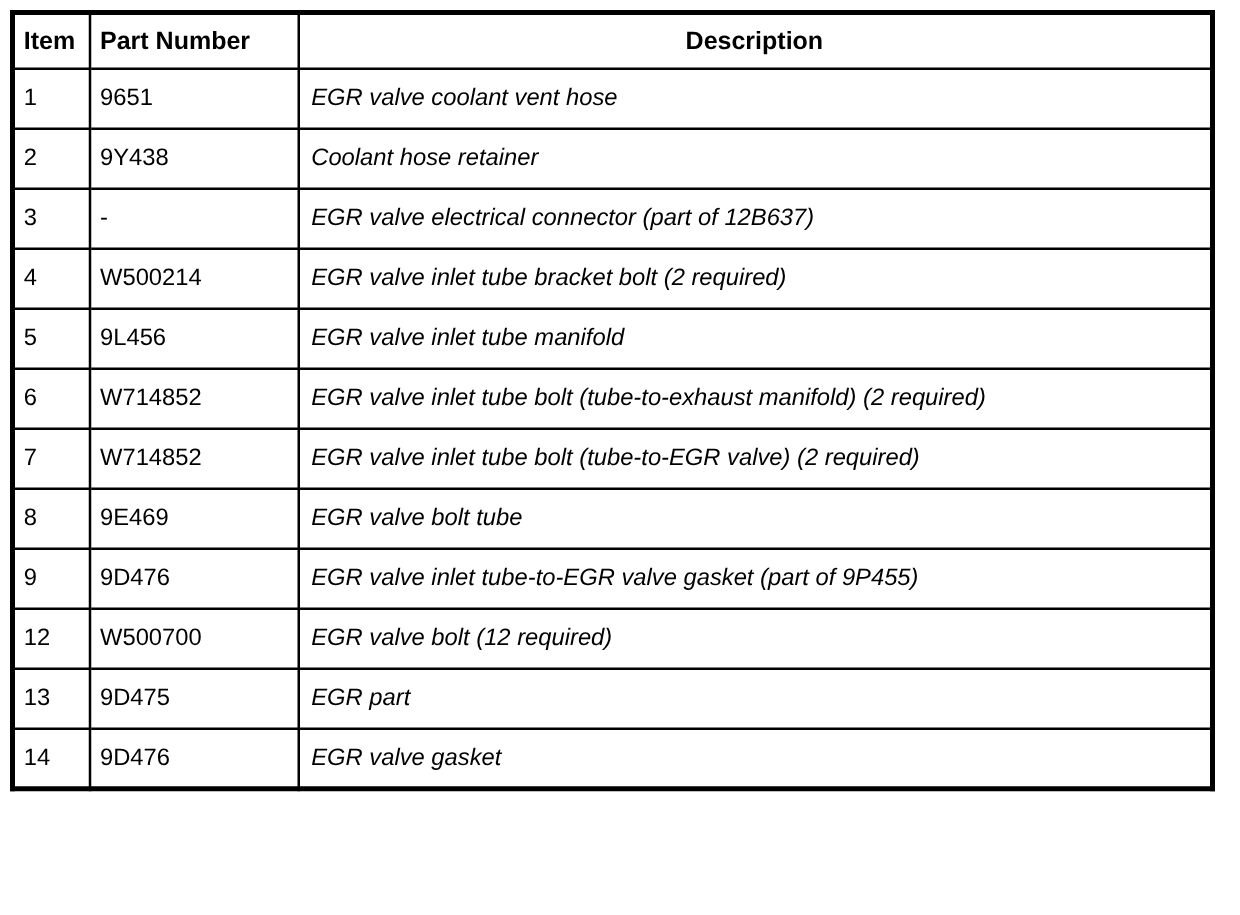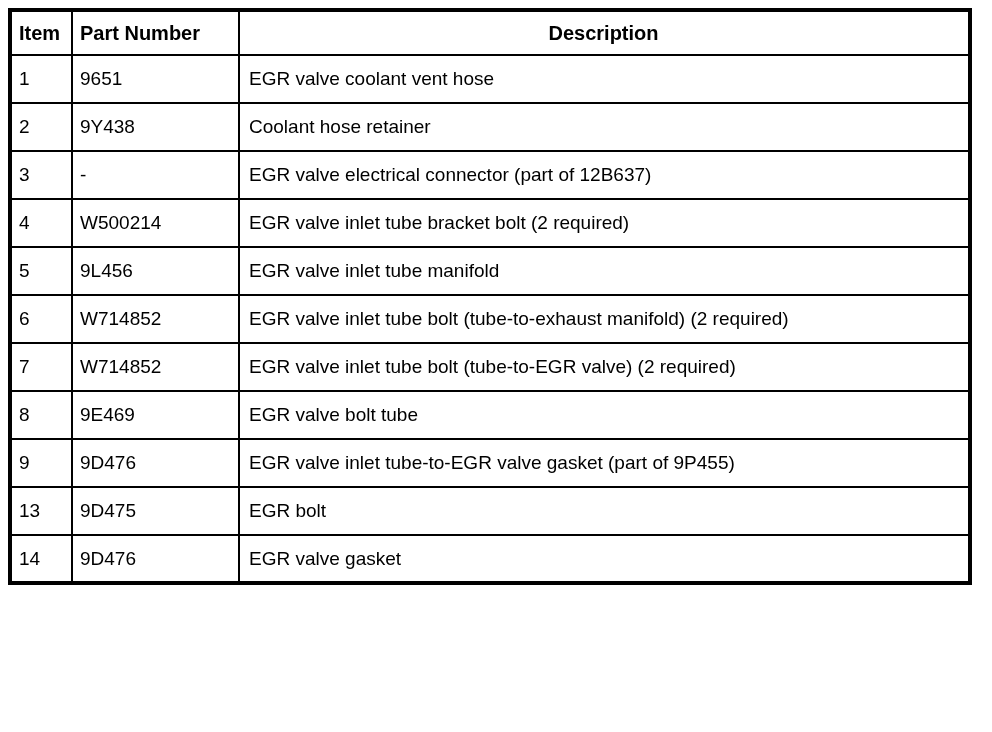--- a/index.html
+++ b/index.html
@@ -49,21 +49,21 @@
   }
   th.th-description {
     text-align: center;
     padding-left: 0;
   }
   td {
     font-size: 19px;
     font-weight: normal;
     padding-left: 7px;
   }
-  td.cell-description { padding-left: 9px; }
+  td.cell-description { padding-left: 9px; font-style: italic; }
 </style>
 </head>
 <body>
 
 <div class="page">
   <table class="parts-table">
     <colgroup>
       <col class="col-item">
       <col class="col-part">
       <col class="col-desc">
@@ -115,23 +115,28 @@
         <td class="cell-item">8</td>
         <td class="cell-part">9E469</td>
         <td class="cell-description">EGR valve bolt tube</td>
       </tr>
       <tr>
         <td class="cell-item">9</td>
         <td class="cell-part">9D476</td>
         <td class="cell-description">EGR valve inlet tube-to-EGR valve gasket (part of 9P455)</td>
       </tr>
       <tr>
+        <td class="cell-item">12</td>
+        <td class="cell-part">W500700</td>
+        <td class="cell-description">EGR valve bolt (12 required)</td>
+      </tr>
+      <tr>
         <td class="cell-item">13</td>
         <td class="cell-part">9D475</td>
-        <td class="cell-description">EGR bolt</td>
+        <td class="cell-description">EGR part</td>
       </tr>
       <tr>
         <td class="cell-item">14</td>
         <td class="cell-part">9D476</td>
         <td class="cell-description">EGR valve gasket</td>
       </tr>
     </tbody>
   </table>
 </div>
 

